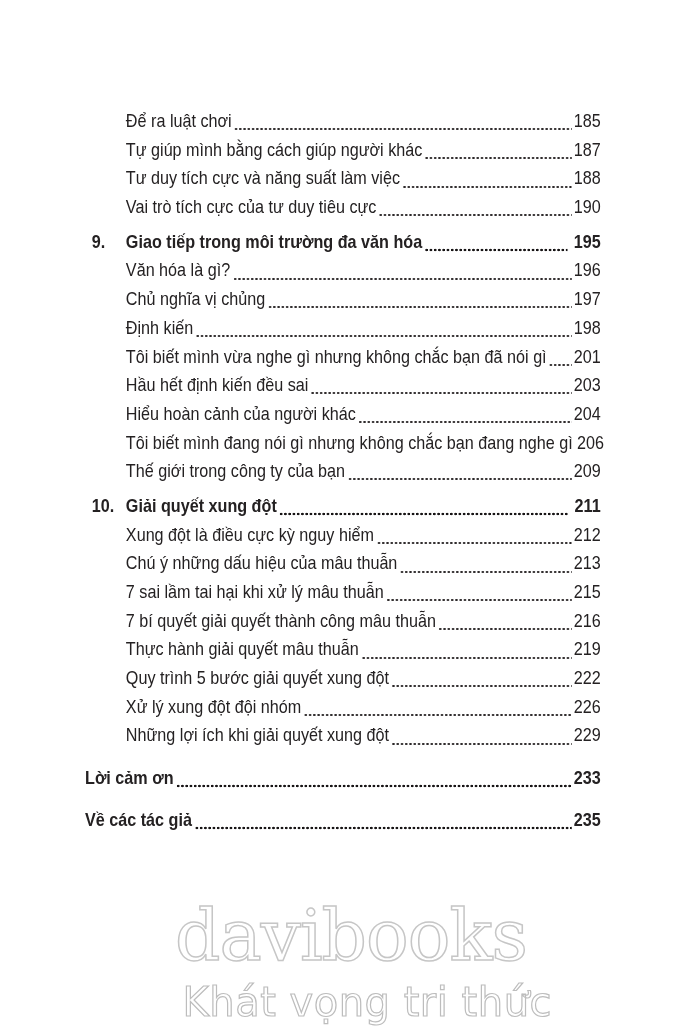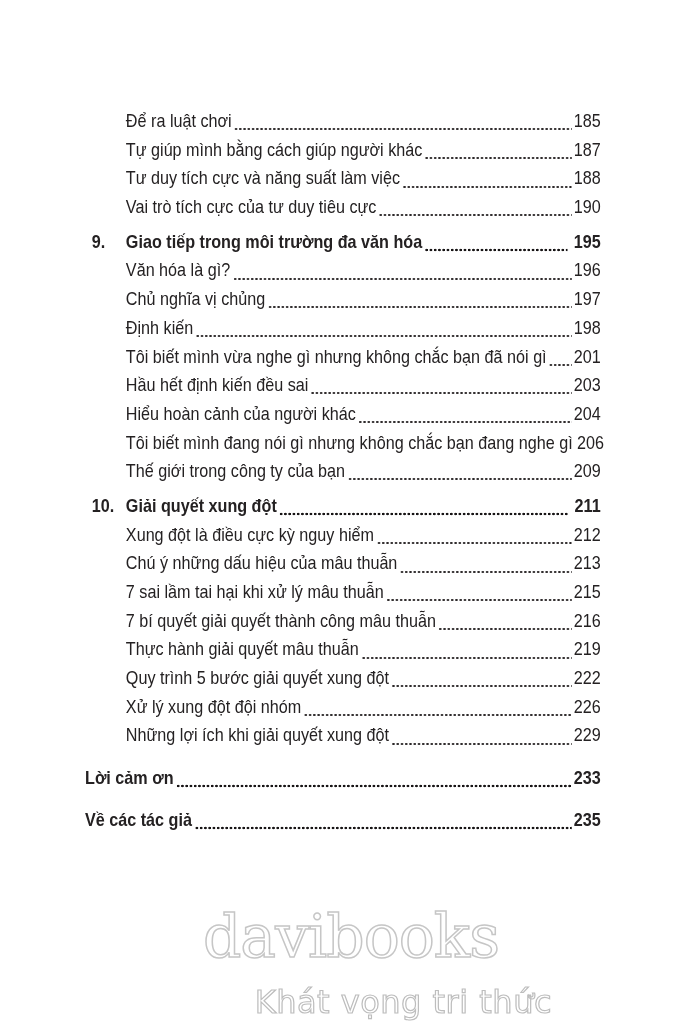--- a/index.html
+++ b/index.html
@@ -52,29 +52,29 @@
   .chapter .leader { margin-right: 7px; }
   .page { flex: 0 0 auto; }
   .watermark {
     position: absolute;
     left: 148px; top: 888px;
     width: 406px;
     color: #ffffff;
   }
   .wm-brand {
     font-family: "DejaVu Serif", serif;
-    font-size: 60px;
+    font-size: 71px;
     line-height: 96px;
     text-align: center;
     letter-spacing: -1px;
     -webkit-text-stroke: 1.5px #c6c6c6;
   }
   .wm-tagline {
     font-family: "DejaVu Sans", sans-serif;
-    font-size: 32px;
+    font-size: 40px;
     line-height: 40px;
     text-align: right;
     padding-right: 2px;
     margin-top: -2px;
     letter-spacing: 0.5px;
     -webkit-text-stroke: 1.2px #bdbdbd;
   }
 </style>
 </head>
 <body>

